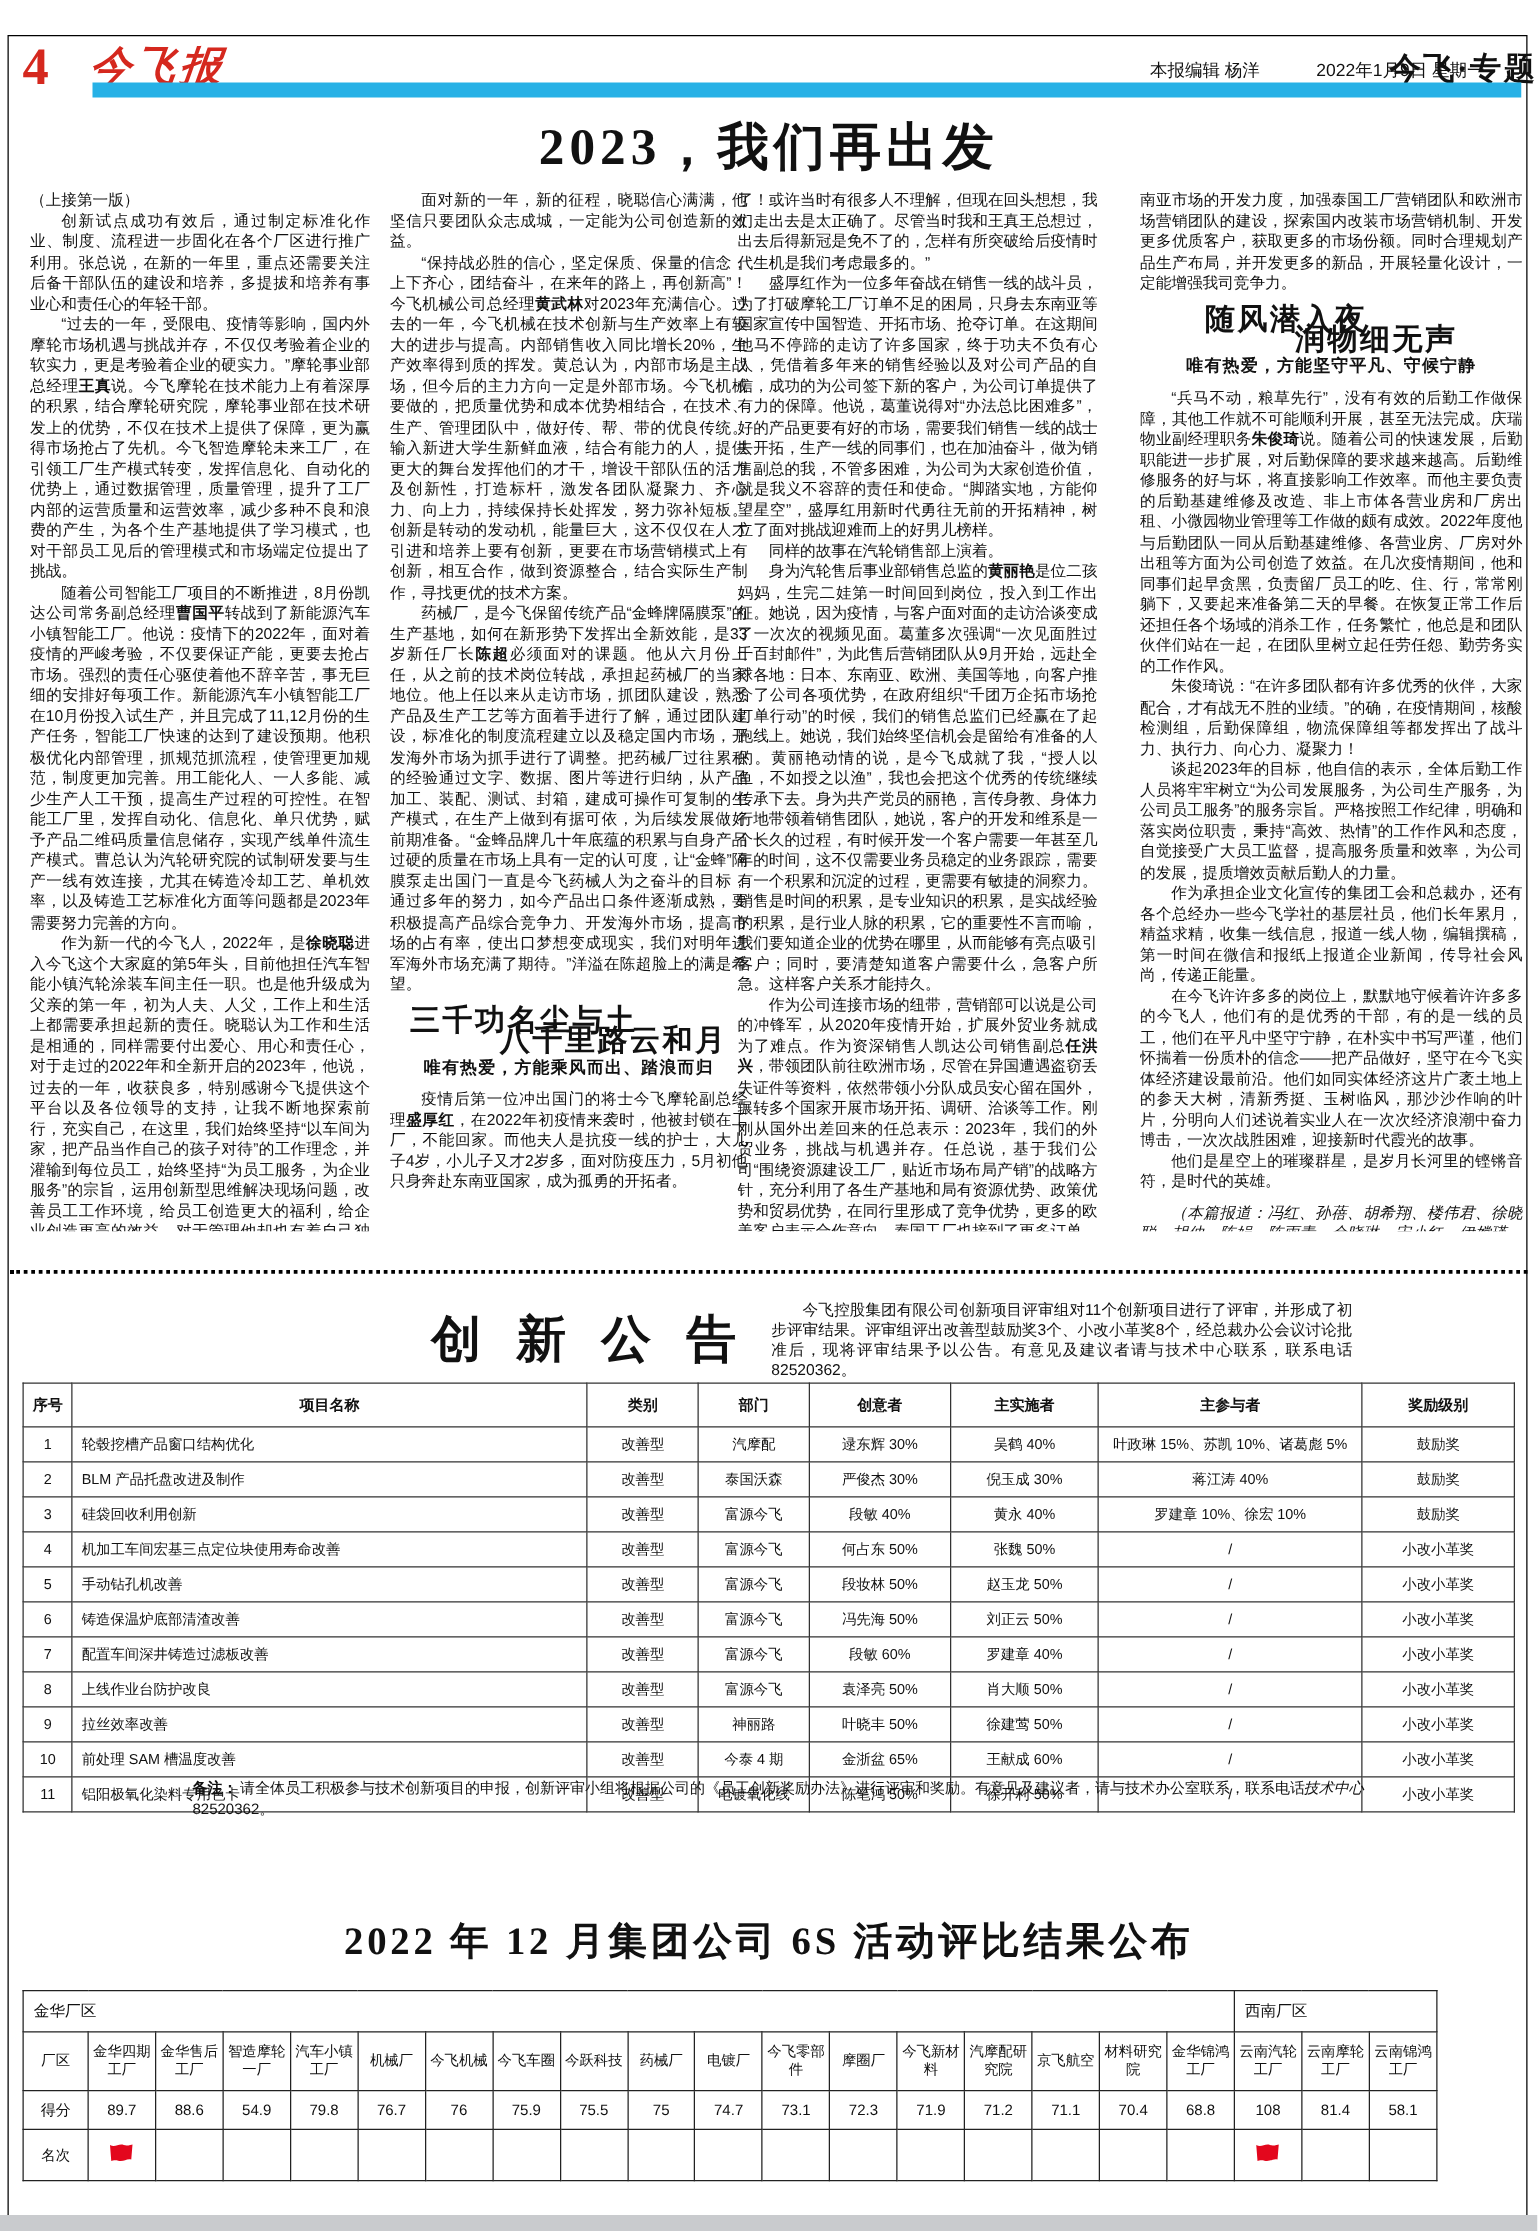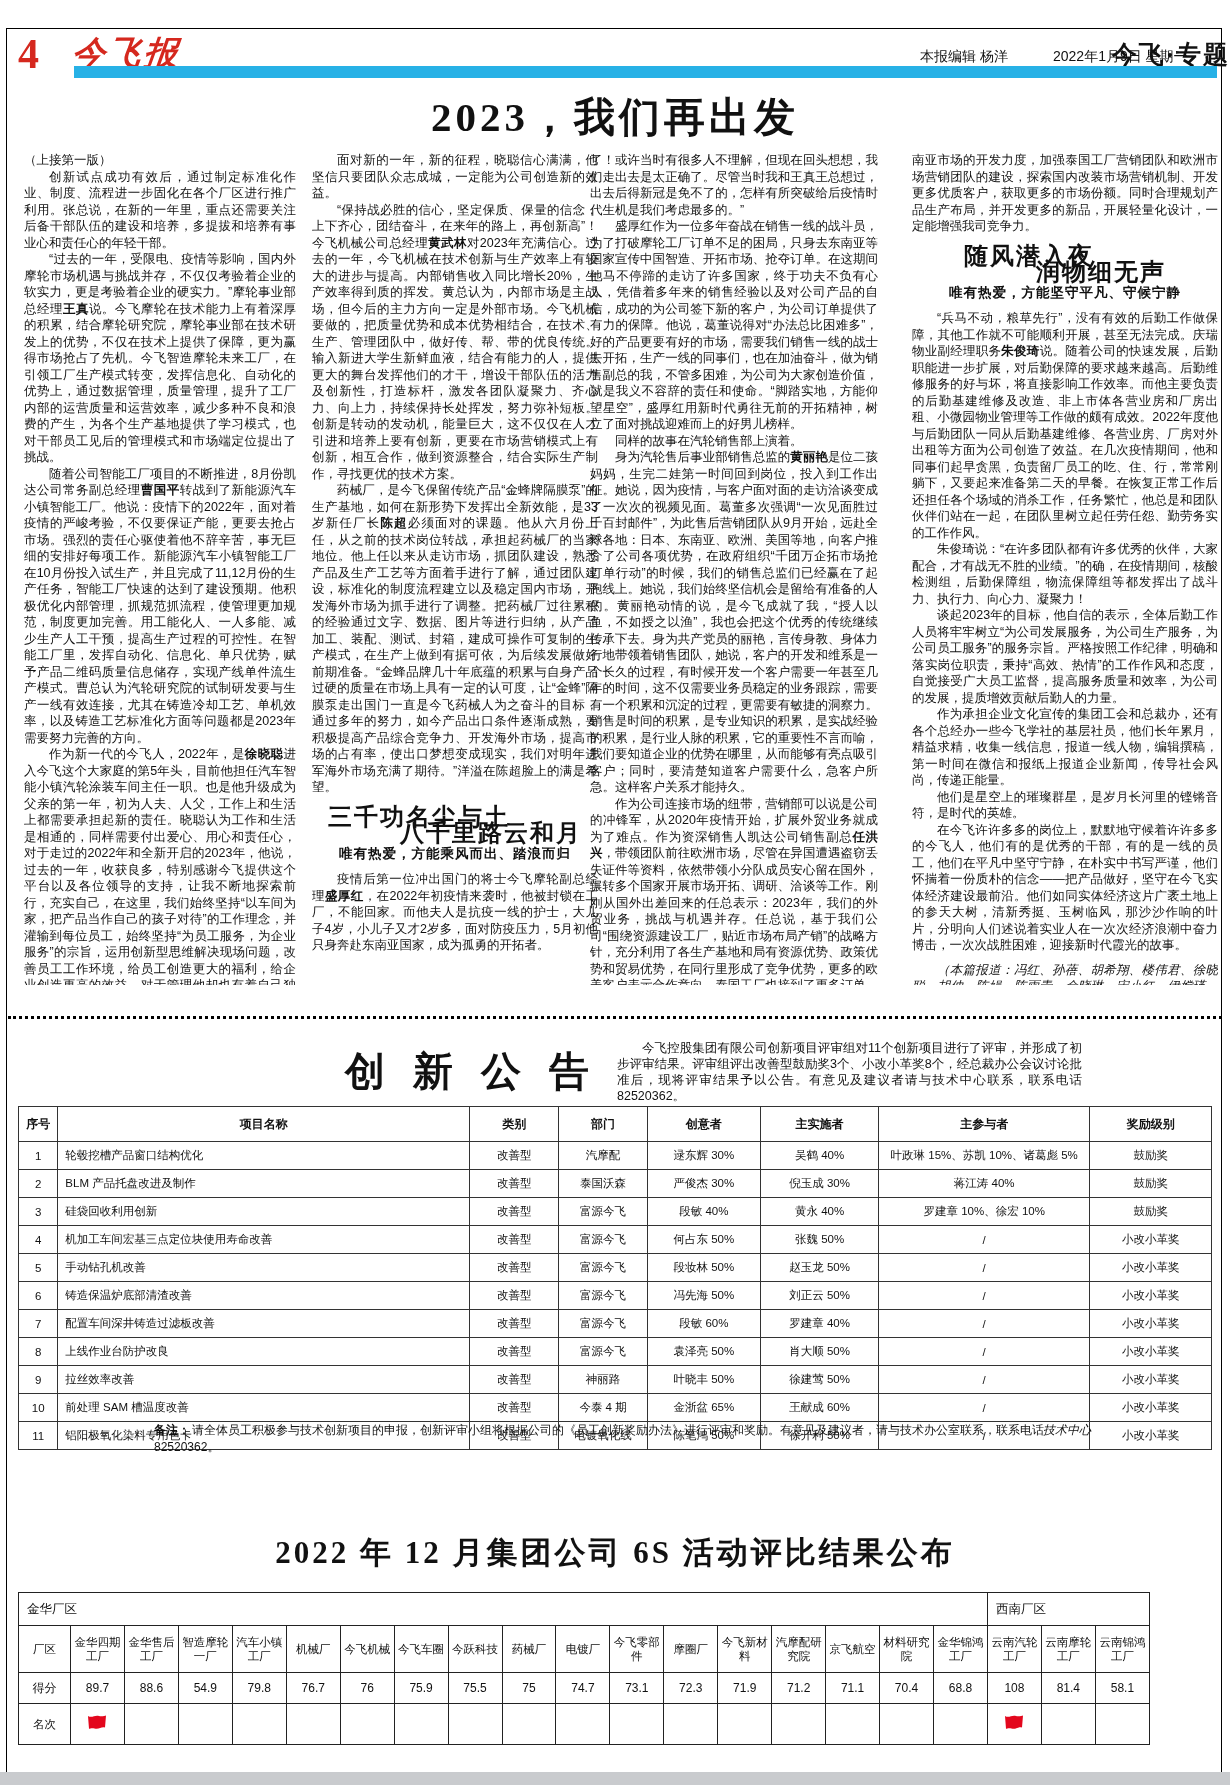--- a/index.html
+++ b/index.html
@@ -100,22 +100,22 @@
     <p class="para noindent"><span>南亚市场的开发力度，加强泰国工厂营销团队和欧洲市场营销团队的建设，探索国内改装市场营销机制、开发更多优质客户，获取更多的市场份额。同时合理规划产品生产布局，并开发更多的新品，开展轻量化设计，一定能增强我司竞争力。</span></p>
     <div class="sub-title">
       <div class="l1">随风潜入夜</div>
       <div class="l2">润物细无声</div>
       <div class="st">唯有热爱，方能坚守平凡、守候宁静</div>
     </div>
     <p class="para"><span>“兵马不动，粮草先行”，没有有效的后勤工作做保障，其他工作就不可能顺利开展，甚至无法完成。庆瑞物业副经理职务</span><b>朱俊琦</b><span>说。随着公司的快速发展，后勤职能进一步扩展，对后勤保障的要求越来越高。后勤维修服务的好与坏，将直接影响工作效率。而他主要负责的后勤基建维修及改造、非上市体各营业房和厂房出租、小微园物业管理等工作做的颇有成效。2022年度他与后勤团队一同从后勤基建维修、各营业房、厂房对外出租等方面为公司创造了效益。在几次疫情期间，他和同事们起早贪黑，负责留厂员工的吃、住、行，常常刚躺下，又要起来准备第二天的早餐。在恢复正常工作后还担任各个场域的消杀工作，任务繁忙，他总是和团队伙伴们站在一起，在团队里树立起任劳任怨、勤劳务实的工作作风。</span></p>
     <p class="para"><span>朱俊琦说：“在许多团队都有许多优秀的伙伴，大家配合，才有战无不胜的业绩。”的确，在疫情期间，核酸检测组，后勤保障组，物流保障组等都发挥出了战斗力、执行力、向心力、凝聚力！</span></p>
     <p class="para"><span>谈起2023年的目标，他自信的表示，全体后勤工作人员将牢牢树立“为公司发展服务，为公司生产服务，为公司员工服务”的服务宗旨。严格按照工作纪律，明确和落实岗位职责，秉持“高效、热情”的工作作风和态度，自觉接受广大员工监督，提高服务质量和效率，为公司的发展，提质增效贡献后勤人的力量。</span></p>
     <p class="para"><span>作为承担企业文化宣传的集团工会和总裁办，还有各个总经办一些今飞学社的基层社员，他们长年累月，精益求精，收集一线信息，报道一线人物，编辑撰稿，第一时间在微信和报纸上报道企业新闻，传导社会风尚，传递正能量。</span></p>
+    <p class="para"><span>在今飞许许多多的岗位上，默默地守候着许许多多的今飞人，他们有的是优秀的干部，有的是一线的员工，他们在平凡中坚守宁静，在朴实中书写严谨，他们怀揣着一份质朴的信念——把产品做好，坚守在今飞实体经济建设最前沿。他们如同实体经济这片广袤土地上的参天大树，清新秀挺、玉树临风，那沙沙作响的叶片，分明向人们述说着实业人在一次次经济浪潮中奋力博击，一次次战胜困难，迎接新时代霞光的故事。</span></p>
     <p class="para"><span>他们是星空上的璀璨群星，是岁月长河里的铿锵音符，是时代的英雄。</span></p>
-    <p class="para"><span>在今飞许许多多的岗位上，默默地守候着许许多多的今飞人，他们有的是优秀的干部，有的是一线的员工，他们在平凡中坚守宁静，在朴实中书写严谨，他们怀揣着一份质朴的信念——把产品做好，坚守在今飞实体经济建设最前沿。他们如同实体经济这片广袤土地上的参天大树，清新秀挺、玉树临风，那沙沙作响的叶片，分明向人们述说着实业人在一次次经济浪潮中奋力博击，一次次战胜困难，迎接新时代霞光的故事。</span></p>
     <p class="credit"><span>（本篇报道：冯红、孙蓓、胡希翔、楼伟君、徐晓聪、胡仲、陈娟、陈雨青、佘晓琳、宋小红、伊嫦瑛、项红鸳、叶晨微、徐龙、章慧、吴双）</span></p>
   </div>
 
 <div class="divider"></div>
 
 <div class="innov-title">创新公告</div>
 <div class="innov-intro">今飞控股集团有限公司创新项目评审组对11个创新项目进行了评审，并形成了初步评审结果。评审组评出改善型鼓励奖3个、小改小革奖8个，经总裁办公会议讨论批准后，现将评审结果予以公告。有意见及建议者请与技术中心联系，联系电话82520362。</div>
 <table class="innov-table">
   <colgroup>
     <col style="width:3.3%">

